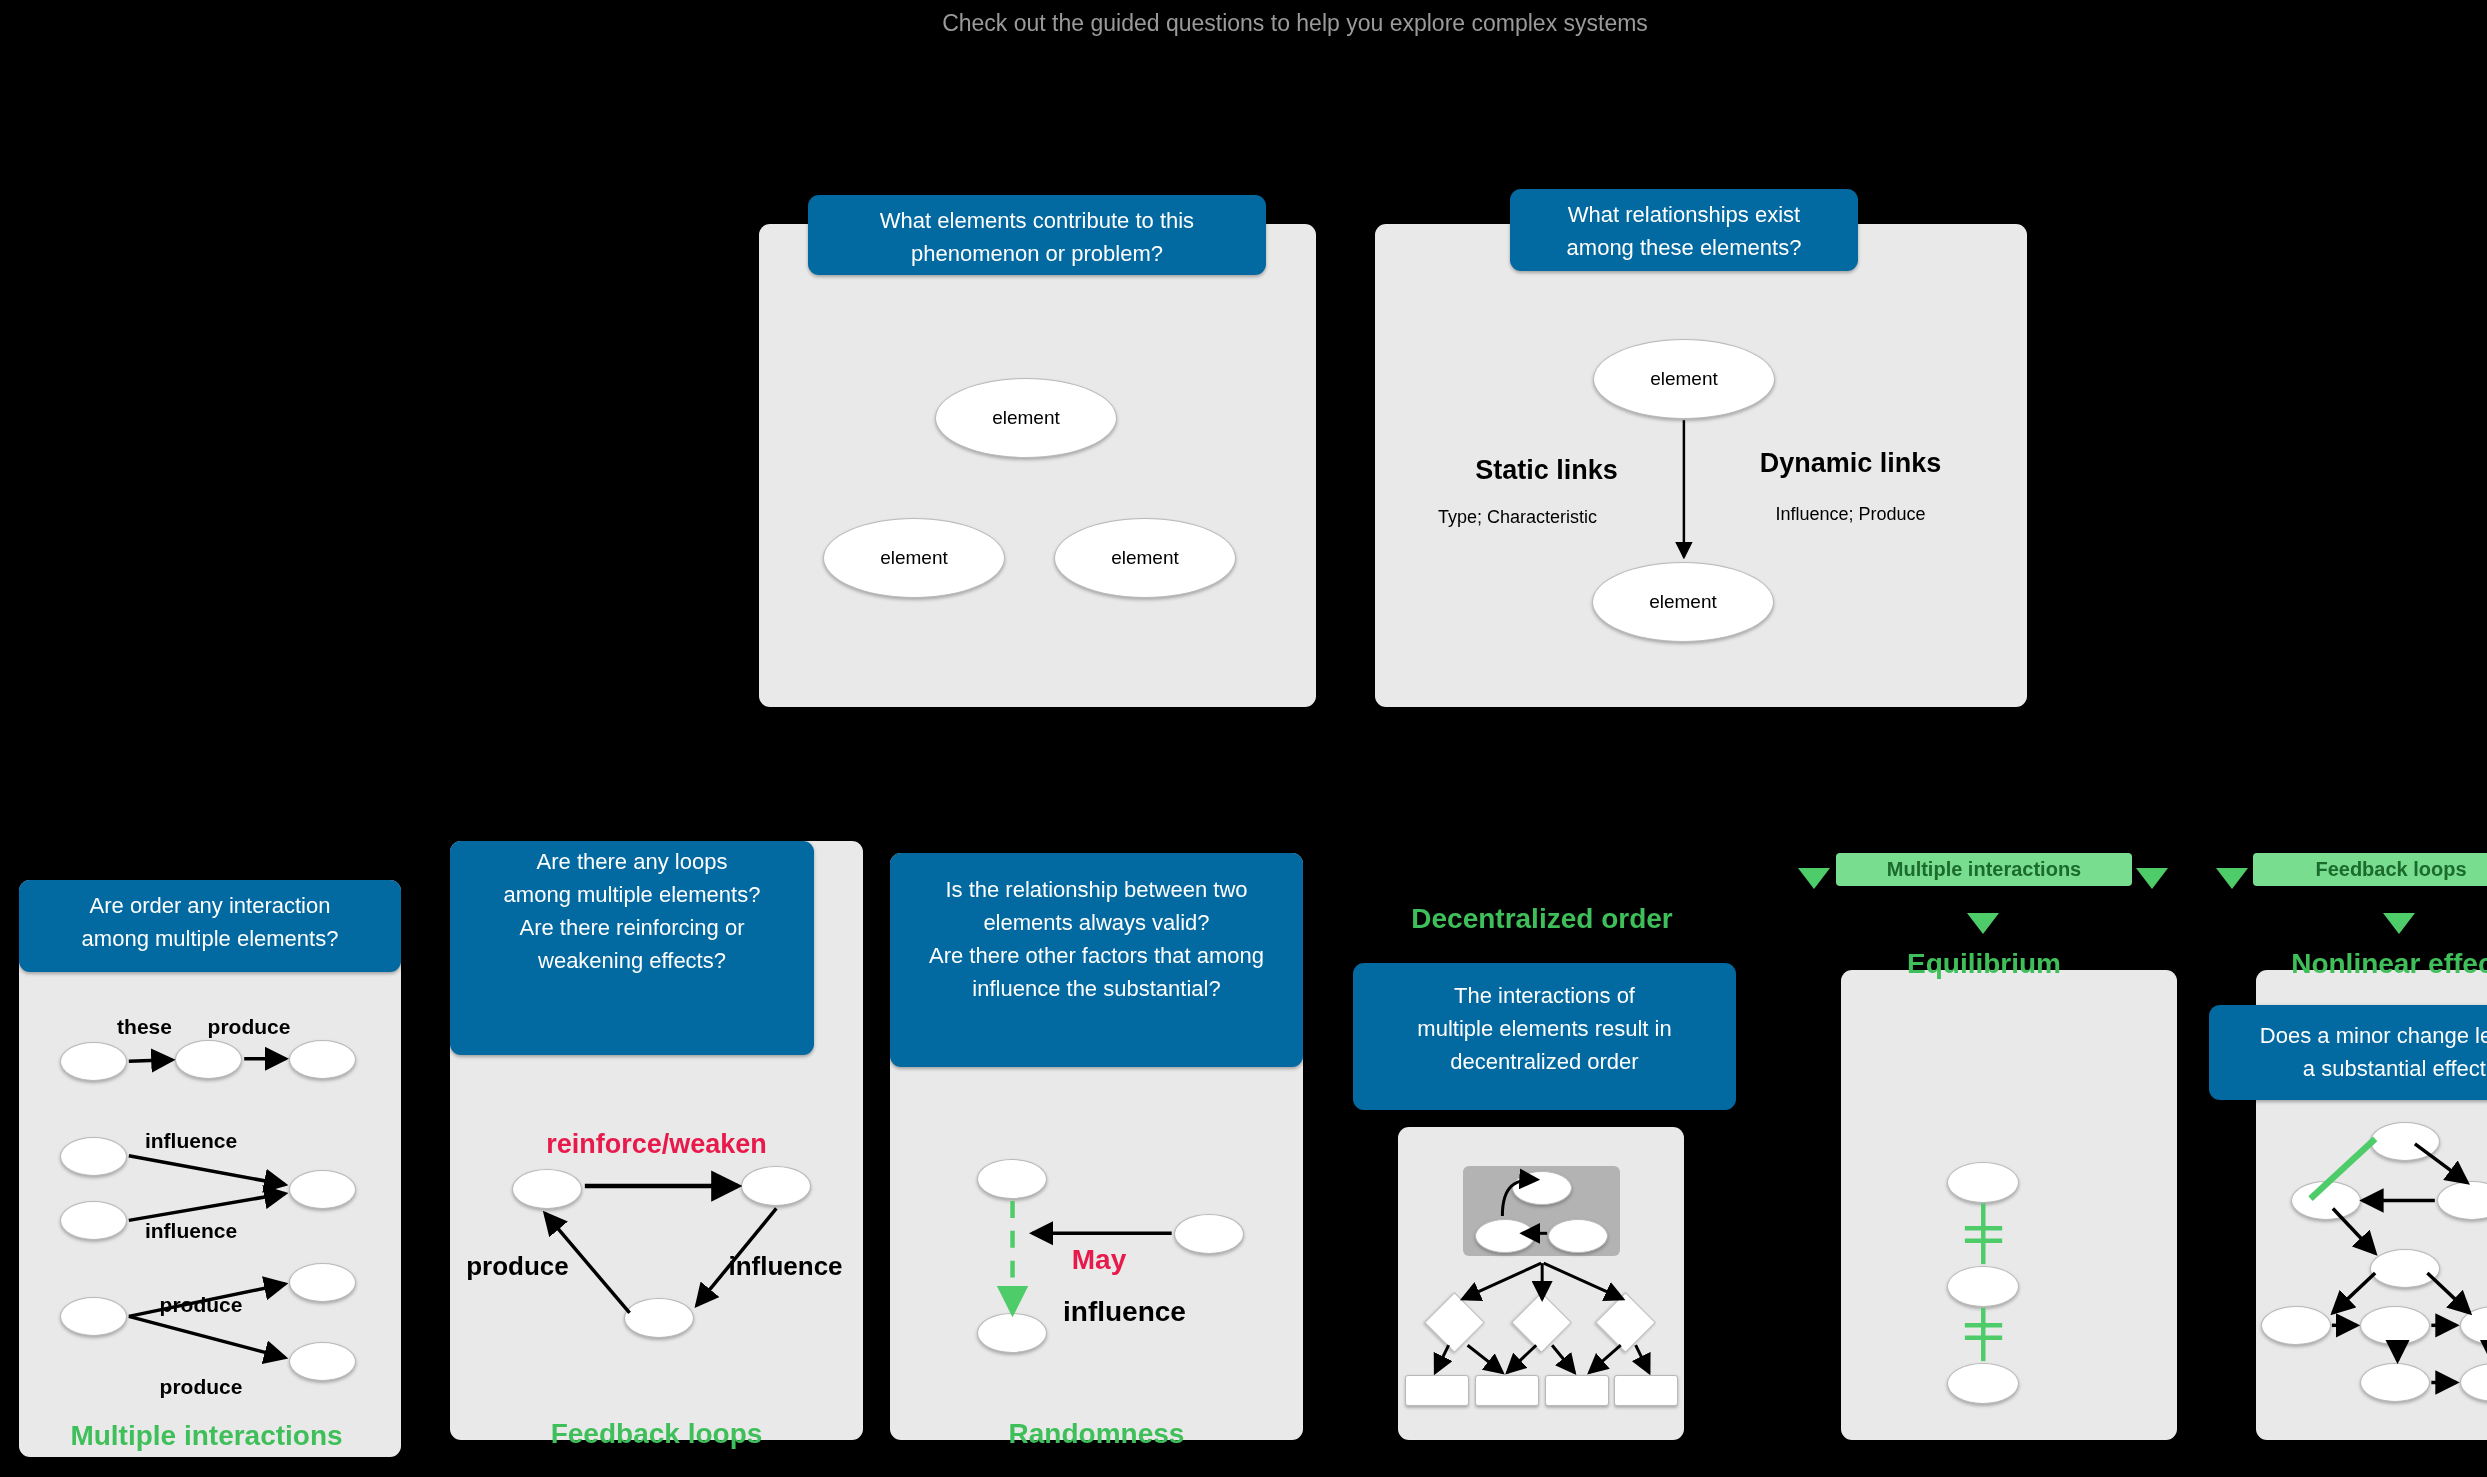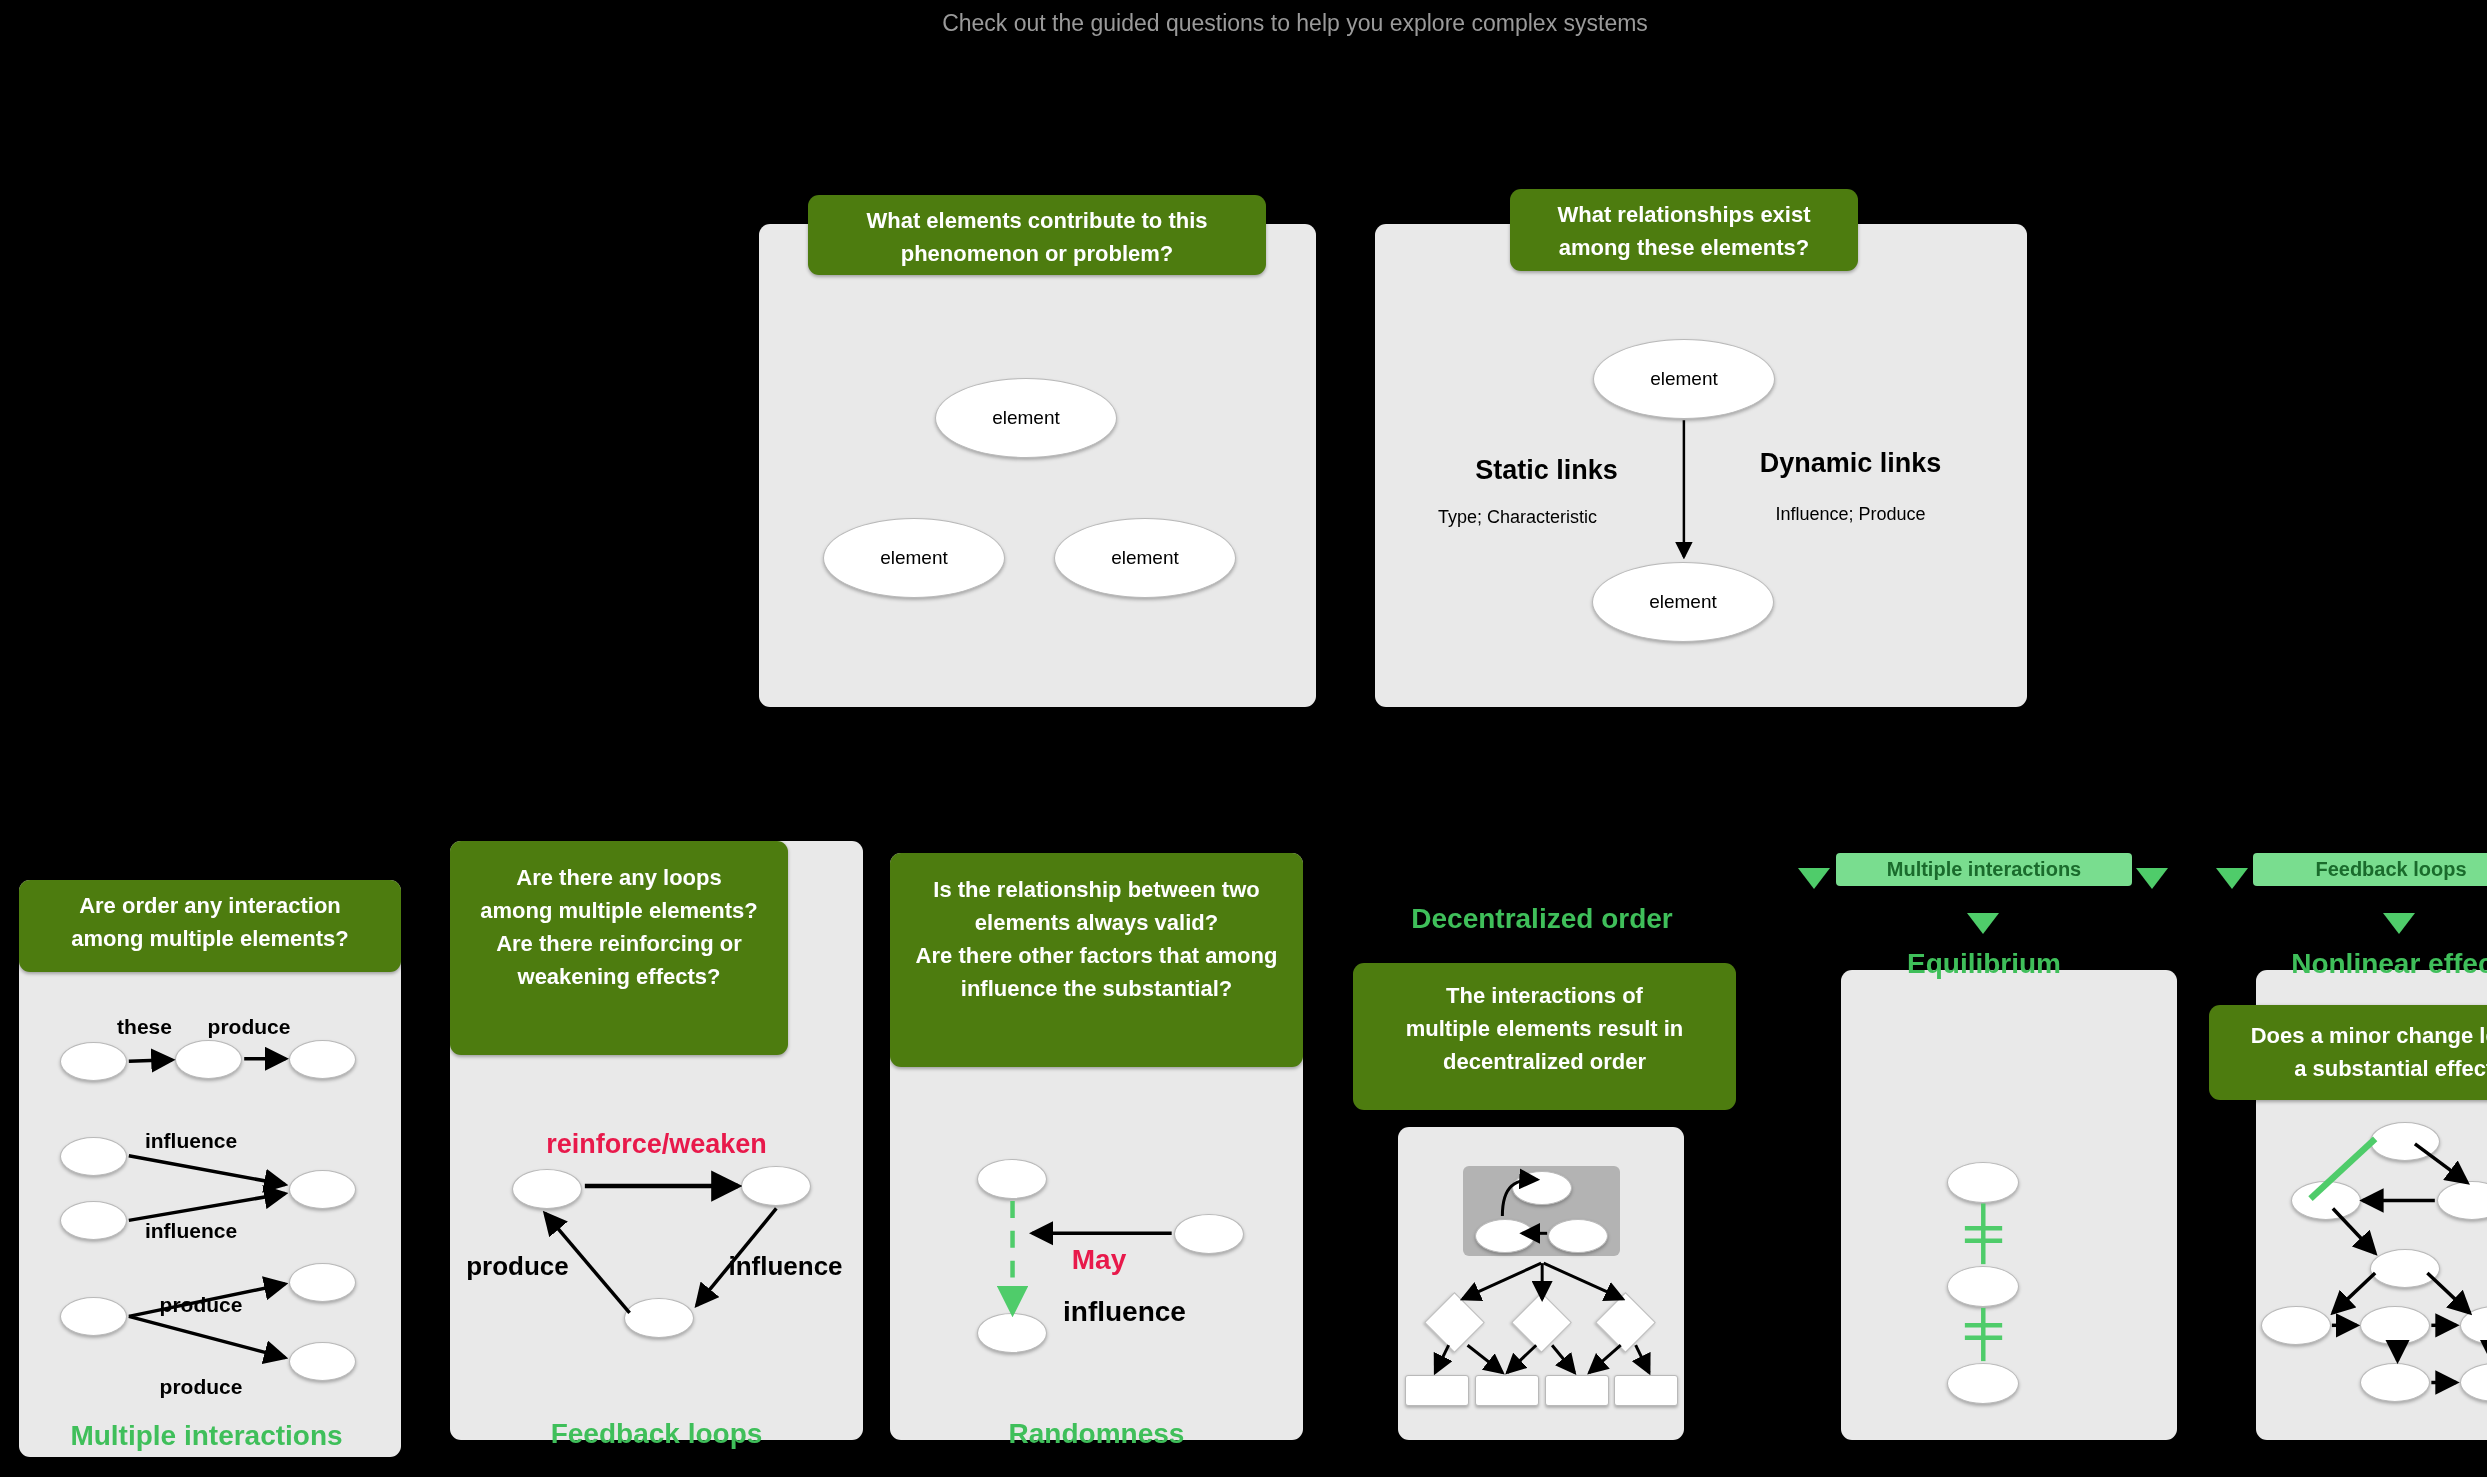--- a/index.html
+++ b/index.html
@@ -22,29 +22,28 @@
 
   .panel {
     position: absolute;
     background: #e9e9e9;
     border-radius: 11px;
     box-shadow: 0 2px 5px rgba(0,0,0,0.35);
   }
 
   .green-banner {
     position: absolute;
-    background: #4d7c0f;
+    background: #0369a1;
     border-radius: 11px;
     color: #fff;
     text-align: center;
     line-height: 1.5;
     font-size: 22px;
     padding: 9px 11px;
     box-shadow: 0 1.5px 3.5px rgba(0,0,0,0.3);
-    font-weight: bold;
   }
 
   .green-label {
     position: absolute;
     color: #3fbf5a;
     font-weight: bold;
     font-size: 28px;
     text-align: center;
   }
 
@@ -201,21 +200,21 @@
   <div class="blacktext" style="left:192px; top:1015px; width:114px; font-size:21px;">produce</div>
   <div class="blacktext" style="left:129px; top:1129px; width:124px; font-size:21px;">influence</div>
   <div class="blacktext" style="left:129px; top:1219px; width:124px; font-size:21px;">influence</div>
   <div class="blacktext" style="left:139px; top:1293px; width:124px; font-size:21px;">produce</div>
   <div class="blacktext" style="left:139px; top:1375px; width:124px; font-size:21px;">produce</div>
 
   <div class="green-label" style="left:0px; top:1420px; width:413px;">Multiple interactions</div>
 
   <div class="panel" style="left:450px; top:841px; width:413px; height:599px;"></div>
 
-  <div class="green-banner" style="left:450px; top:841px; width:338px; height:214px; padding-top:20px;">
+  <div class="green-banner" style="left:450px; top:841px; width:364px; height:214px; padding-top:4px;">
     <div>Are there any loops</div>
     <div>among multiple elements?</div>
     <div>Are there reinforcing or</div>
     <div>weakening effects?</div>
   </div>
 
   <div class="redtext" style="left:475px; top:1129px; width:363px; font-size:27px;">reinforce/weaken</div>
 
   <div class="node small" style="left:512px; top:1169px; width:70px; height:40px;"></div>
   <div class="node small" style="left:741px; top:1166px; width:70px; height:40px;"></div>

